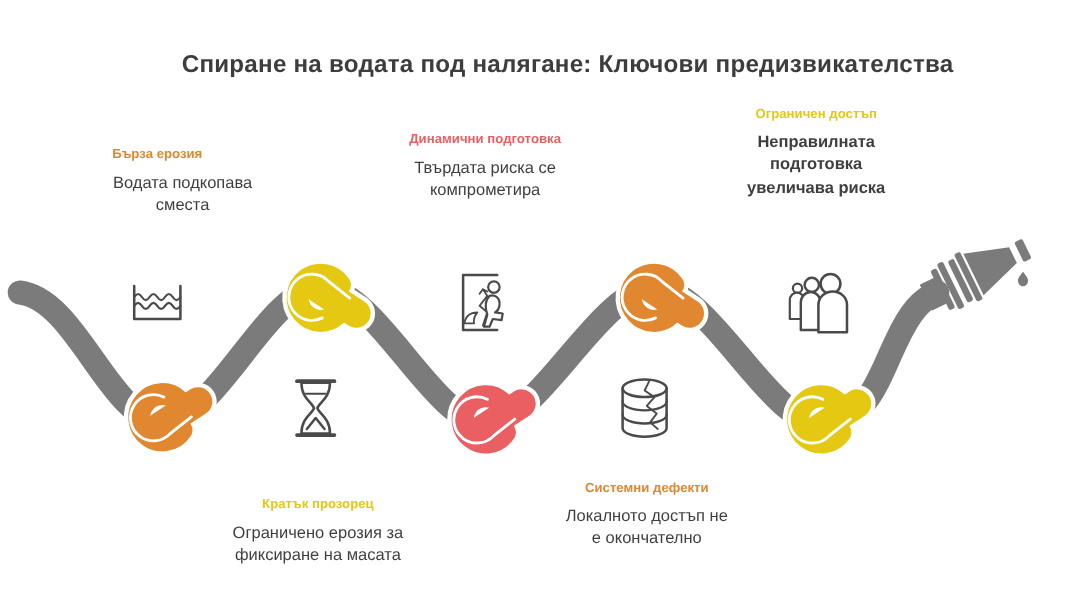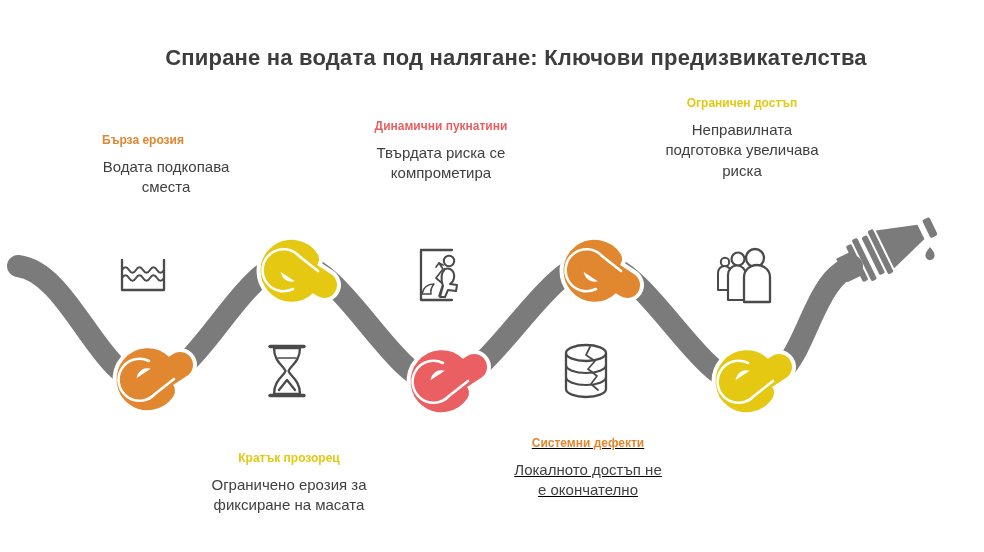--- a/index.html
+++ b/index.html
@@ -44,35 +44,35 @@
 <div class="stage">
 
   <div class="title">Спиране на водата под налягане: Ключови предизвикателства</div>
 
   <div class="label" style="left:143px; top:133px;">
     <h2 style="color: rgb(224, 135, 47);">Бърза ерозия</h2>
     <p style="width:140px;margin-left:46px;">Водата подкопава сместа</p>
   </div>
 
   <div class="label" style="left:441px; top:119px;">
-    <h2 style="width: 140px; color: rgb(234, 95, 98);">Динамични пукнатини</h2>
+    <h2 style="width: 140px; color: rgb(234, 95, 98);">Динамични подготовка</h2>
     <p style="width:150px;">Твърдата риска се компрометира</p>
   </div>
 
   <div class="label" style="left:742px; top:96px;">
     <h2 style="width: 120px; color: rgb(228, 200, 18);">Ограничен достъп</h2>
-    <p style="width:165px;">Неправилната подготовка увеличава риска</p>
+    <p style="width:165px;font-weight:bold;">Неправилната подготовка увеличава риска</p>
   </div>
 
   <div class="label" style="left:289px; top:451px;">
     <h2 style="color: rgb(228, 200, 18);">Кратък прозорец</h2>
     <p style="width:180px;">Ограничено ерозия за фиксиране на масата</p>
   </div>
 
-  <div class="label" style="left:588px; top:436px;text-decoration:underline;">
+  <div class="label" style="left:588px; top:436px;">
     <h2 style="width: 125px; color: rgb(224, 135, 47);">Системни дефекти</h2>
     <p style="width:150px;">Локалното достъп не е окончателно</p>
   </div>
 
   <svg class="diagram" width="984" height="552" viewBox="0 0 984 552">
 
     <path class="hose" d="M 18 266
          C 70 272, 100 383, 148 383
          C 198 383, 242 262, 292 262
          C 342 262, 394 385, 442 385

